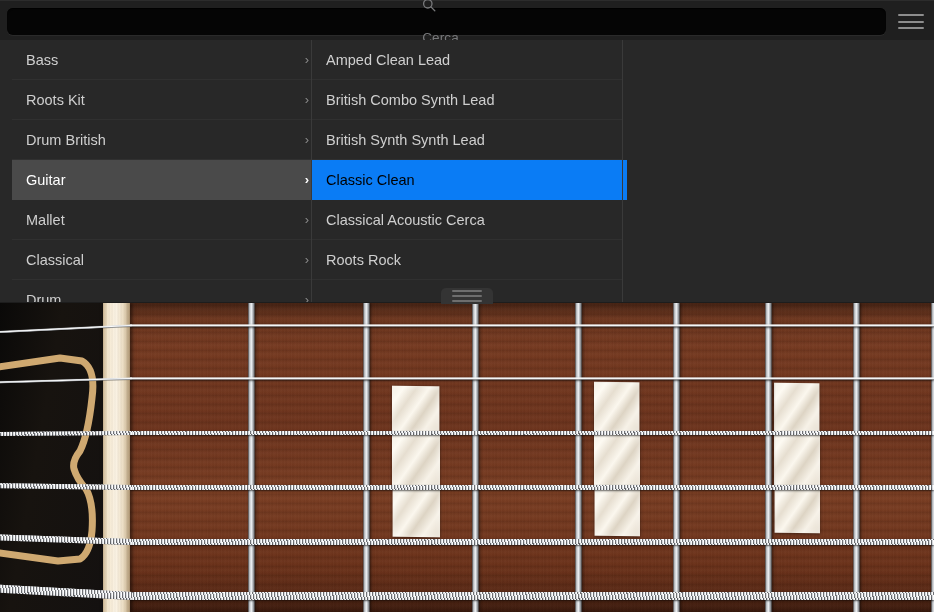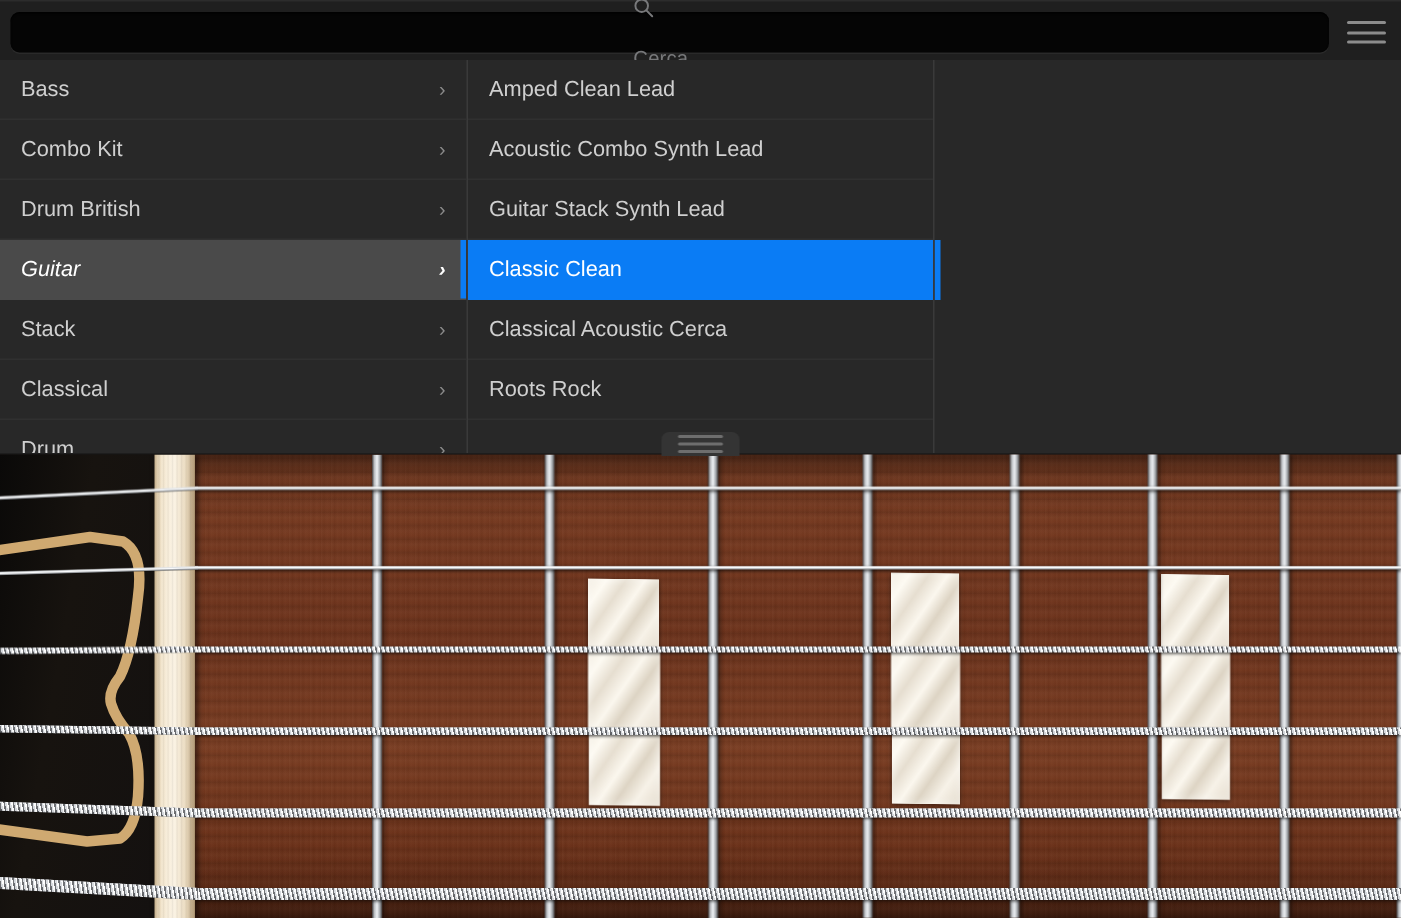--- a/index.html
+++ b/index.html
@@ -67,21 +67,21 @@
     position: absolute; left: 0; top: 40px;
     width: 934px; height: 262px;
     background: #282828;
     overflow: hidden;
   }
   .col {
     position: absolute; top: 0; height: 262px;
     box-sizing: border-box;
     overflow: hidden;
   }
-  #col-category { left: 0;   width: 311px; background:#282828; }
+  #col-category { left: 12px;   width: 311px; background:#282828; }
   #col-patch    { left: 311px; width: 311px; background:#282828;
                   border-left: 1px solid #3a3a3a; }
   #col-detail   { left: 622px; width: 312px; background:#282828;
                   border-left: 1px solid #3a3a3a; }
 
   .row {
     position: relative;
     height: 40px;
     display: flex; align-items: center;
     padding: 0 14px;
@@ -97,32 +97,31 @@
     flex: 0 0 auto;
     color: #8a8a8a;
     font-size: 13px;
     line-height: 1;
     margin-left: 8px;
   }
   .row.sel-grey {
     background: #4a4a4a;
     color: #ffffff;
     border-bottom-color: #4a4a4a;
-    font-style: italic;
   }
   .row.sel-grey .chev { color: #ffffff; font-weight: bold; }
   .row.sel-grey::after {
     content: "";
     position: absolute; right: 0; top: 0; bottom: 0;
     width: 4px;
     background: var(--accent, #0a7cf5);
   }
   .row.sel-blue {
     background: var(--accent, #0a7cf5);
-    color: #ffffff;
+    color: #000000;
     border-bottom-color: var(--accent, #0a7cf5);
   }
   #detail-accent-strip {
     position: absolute; left: 0; top: 120px;
     width: 4px; height: 40px;
     background: var(--accent, #0a7cf5);
   }
 
   
   #browser-resize-handle {
@@ -268,54 +267,54 @@
   </div>
 
   <div id="browser">
 
     <div class="col" id="col-category">
         <div class="row">
           <span class="label">Bass</span>
           <span class="chev">›</span>
         </div>
         <div class="row">
-          <span class="label">Combo Kit</span>
+          <span class="label">Roots Kit</span>
           <span class="chev">›</span>
         </div>
         <div class="row">
           <span class="label">Drum British</span>
           <span class="chev">›</span>
         </div>
         <div class="row sel-grey">
           <span class="label">Guitar</span>
           <span class="chev">›</span>
         </div>
         <div class="row">
-          <span class="label">Stack</span>
+          <span class="label">Mallet</span>
           <span class="chev">›</span>
         </div>
         <div class="row">
           <span class="label">Classical</span>
           <span class="chev">›</span>
         </div>
         <div class="row">
           <span class="label">Drum</span>
           <span class="chev">›</span>
         </div>
       </div>
 
     <div class="col" id="col-patch">
         <div class="row">
           <span class="label">Amped Clean Lead</span>
         </div>
         <div class="row">
-          <span class="label">Acoustic Combo Synth Lead</span>
-        </div>
-        <div class="row">
-          <span class="label">Guitar Stack Synth Lead</span>
+          <span class="label">British Combo Synth Lead</span>
+        </div>
+        <div class="row">
+          <span class="label">British Synth Synth Lead</span>
         </div>
         <div class="row sel-blue">
           <span class="label">Classic Clean</span>
         </div>
         <div class="row">
           <span class="label">Classical Acoustic Cerca</span>
         </div>
         <div class="row">
           <span class="label">Roots Rock</span>
         </div>

